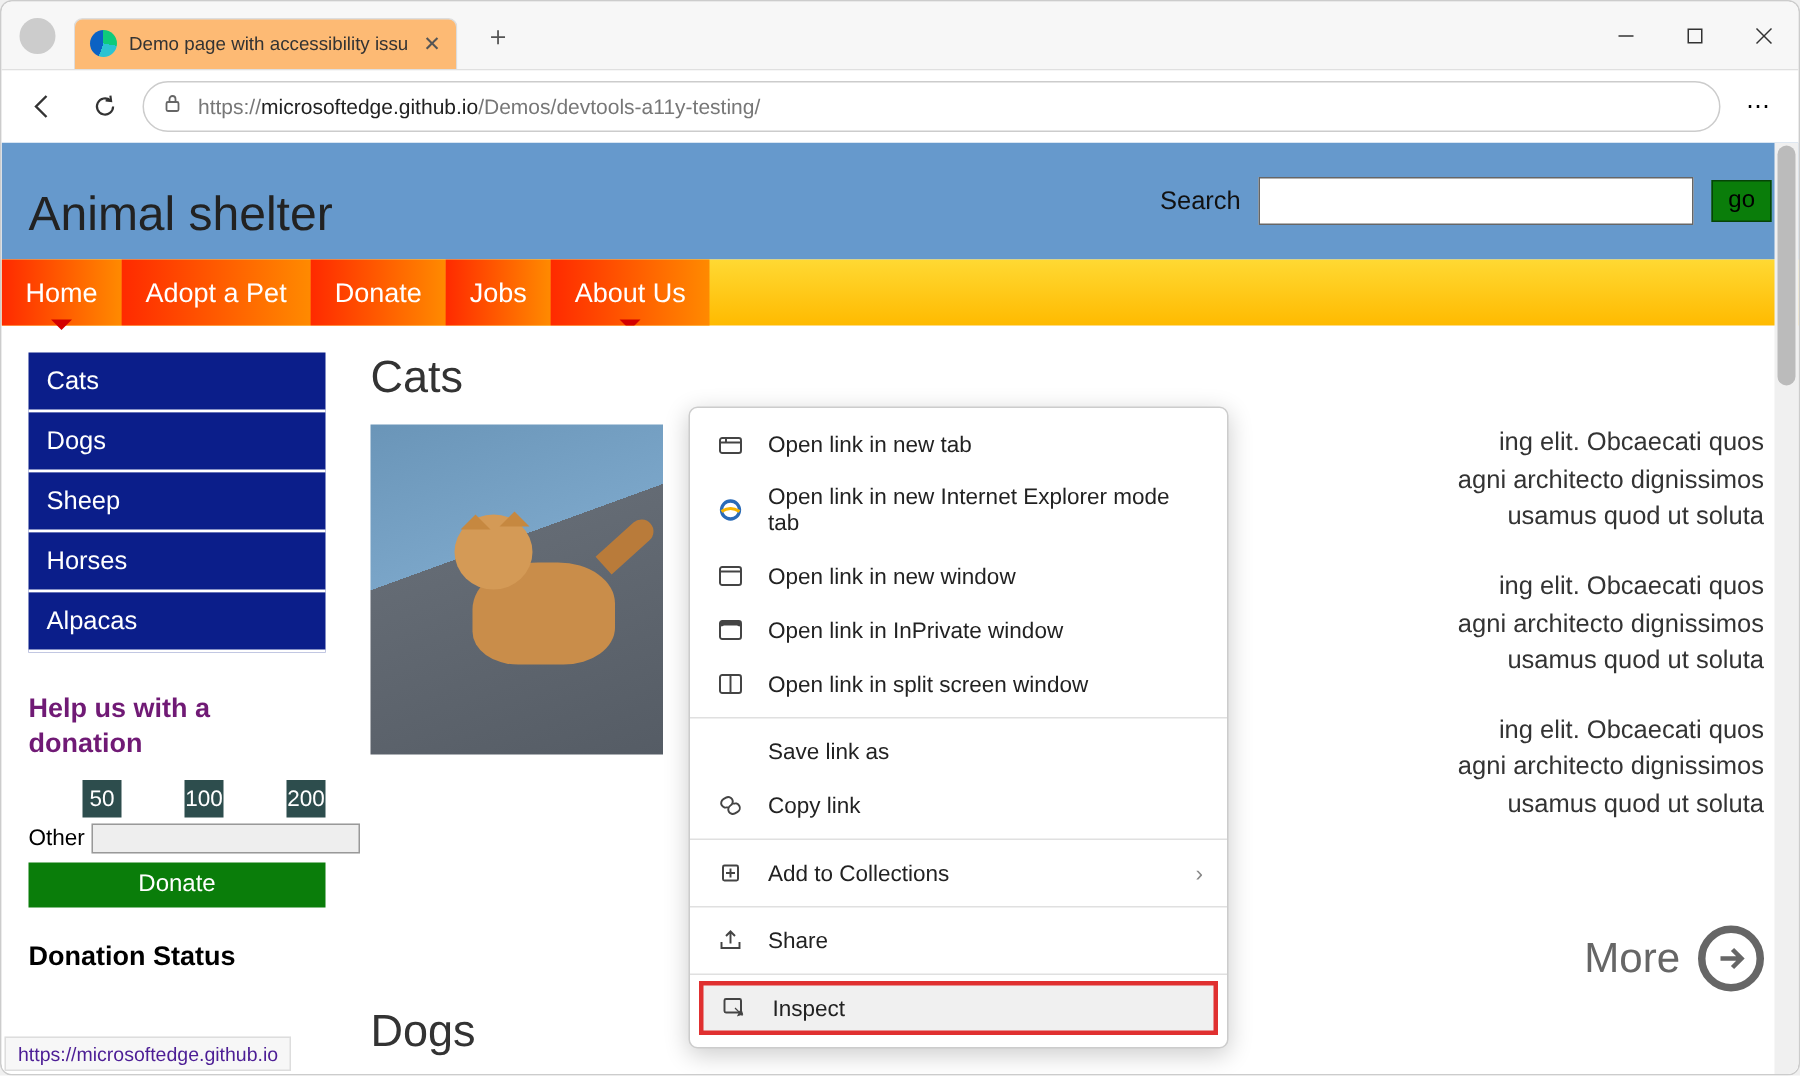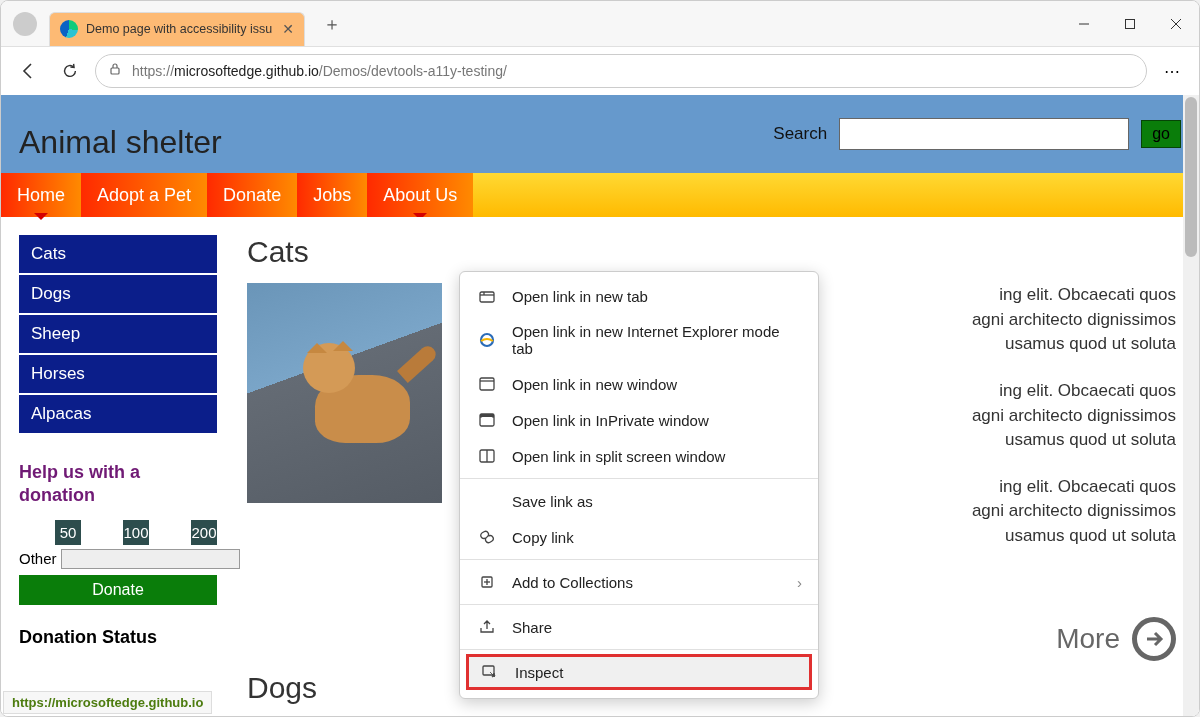--- a/index.html
+++ b/index.html
@@ -69,21 +69,21 @@
 .more-circle { width:44px; height:44px; border:5px solid #666; border-radius:50%; display:flex; align-items:center; justify-content:center; color:#666; }
 
 .context-menu { position: absolute; left: 458px; top: 176px; width: 360px; background:#fff; border:1px solid #ccc; box-shadow: 0 4px 16px rgba(0,0,0,0.2); border-radius:6px; padding: 6px 0; z-index: 100; }
 .ctx-item { display:flex; align-items:center; padding: 9px 16px; font-size:15px; color:#222; cursor:pointer; }
 .ctx-item:hover, .ctx-item.hover { background:#f0f0f0; }
 .ctx-icon { width:22px; height:18px; margin-right:14px; display:flex; align-items:center; justify-content:center; color:#444; flex-shrink:0; }
 .ctx-sep { height:1px; background:#e0e0e0; margin:4px 0; }
 .ctx-sub { margin-left:auto; color:#888; }
 .inspect-highlight { border:3px solid #e03030; margin: 2px 6px; padding: 6px 10px !important; background:#f0f0f0; }
 
-.status-bar { position:absolute; left:2px; bottom:2px; background:#f7f7f7; border:1px solid #ddd; padding:3px 8px; font-size:13px; color:#4d7c0f;font-weight:bold; }
+.status-bar { position:absolute; left:2px; bottom:2px; background:#f7f7f7; border:1px solid #ddd; padding:3px 8px; font-size:13px; color:#4c1d95; }
 
 .edge-logo { width:18px; height:18px; border-radius:50%; background: conic-gradient(#0ecb7b 0deg 100deg, #2bc3d2 100deg 200deg, #0b62c4 200deg 360deg); }
 </style>
 </head>
 <body>
 
 <div class="window">
   <div class="titlebar">
     <div class="profile-icon"></div>
     <div class="tab">

